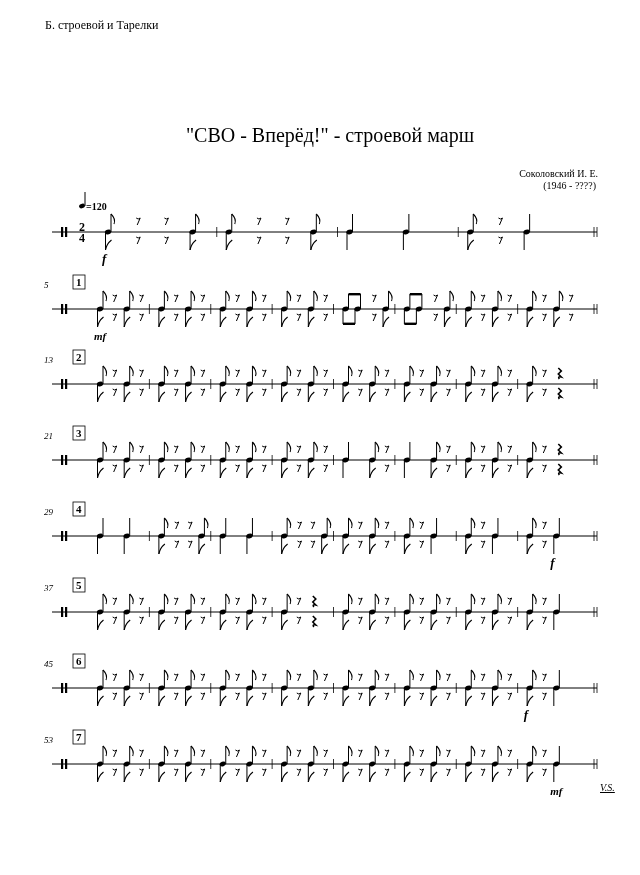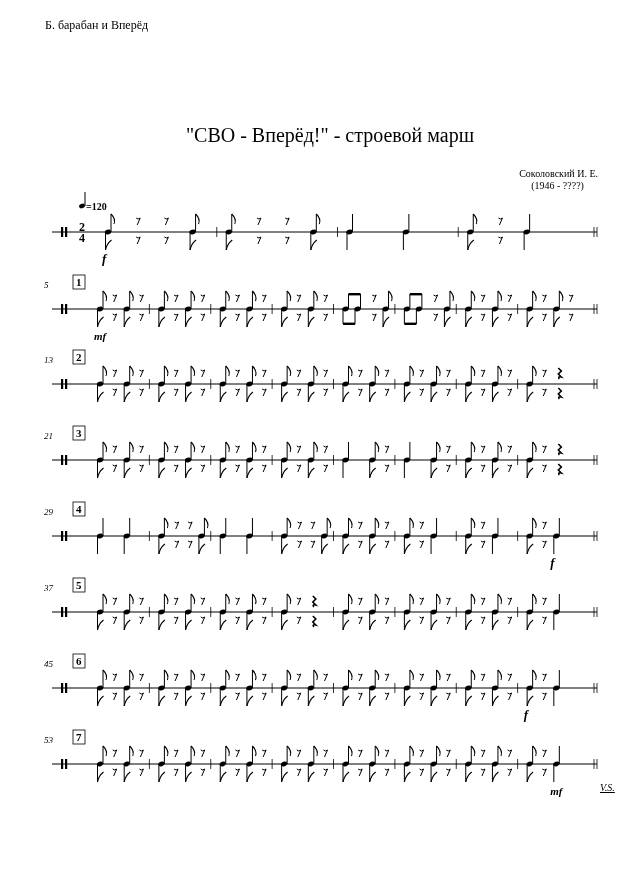--- a/index.html
+++ b/index.html
@@ -1,27 +1,27 @@
 <!DOCTYPE html>
 <html><head>
 <meta charset="utf-8">
 <style>
   html, body { margin: 0; padding: 0; background: #ffffff; }
   body { width: 640px; height: 875px; position: relative; overflow: hidden; font-family: "Liberation Serif", serif; color: #000; }
   .part-name { position: absolute; left: 45px; top: 18px; font-size: 12px; }
   .title { position: absolute; left: 0; width: 640px; top: 124px; text-align: center; font-size: 20px; padding-left: 20px; box-sizing: border-box; }
-  .composer { position: absolute; right: 42px; top: 168px; text-align: center; font-size: 10px; line-height: 12px; }
+  .composer { position: absolute; right: 42px; top: 168px; text-align: right; font-size: 10px; line-height: 12px; }
   .composer .dates { display: block; margin-right: 2px; }
   svg.score { position: absolute; left: 0; top: 0; }
   .vs { position: absolute; left: 600px; top: 782px; font-size: 10px; font-style: italic; text-decoration: underline; }
 </style>
 </head>
 <body>
 
-<div class="part-name">Б. барабан и Вперёд</div>
+<div class="part-name">Б. строевой и Тарелки</div>
 <div class="title">"СВО - Вперёд!" - строевой марш</div>
 <div class="composer">
   <span>Соколовский И. Е.</span><br>
   <span class="dates">(1946 - ????)</span>
 </div>
 <div class="vs">V.S.</div>
 
 <svg class="score" id="score" width="640" height="875" viewBox="0 0 640 875" xmlns="http://www.w3.org/2000/svg">
     <g>
       <line x1="52" y1="232" x2="597" y2="232" stroke="#000" stroke-width="1"></line>

